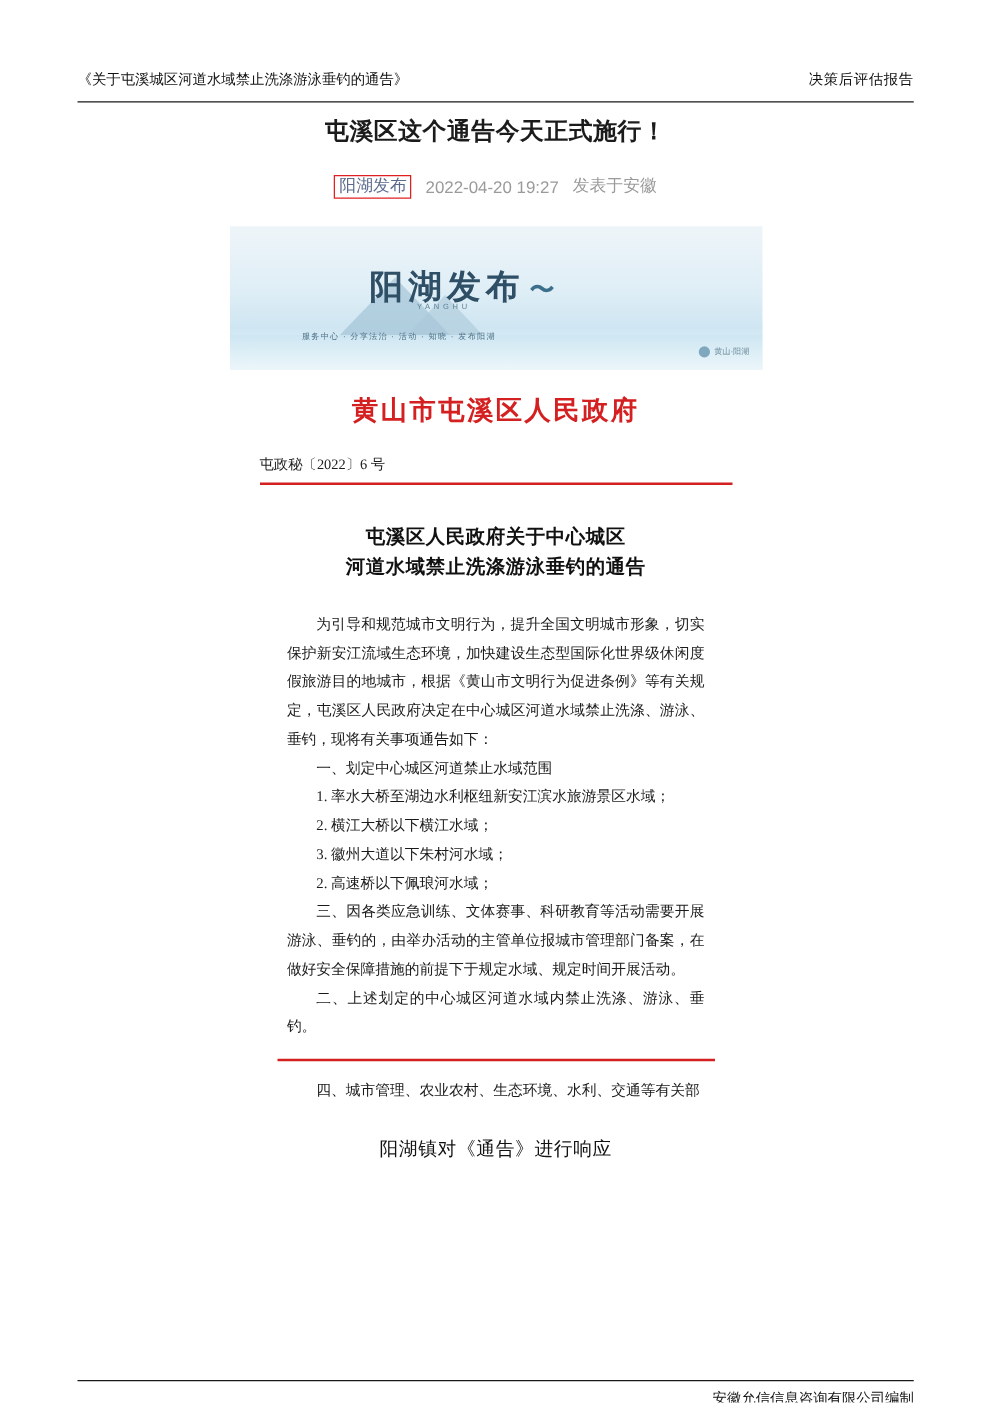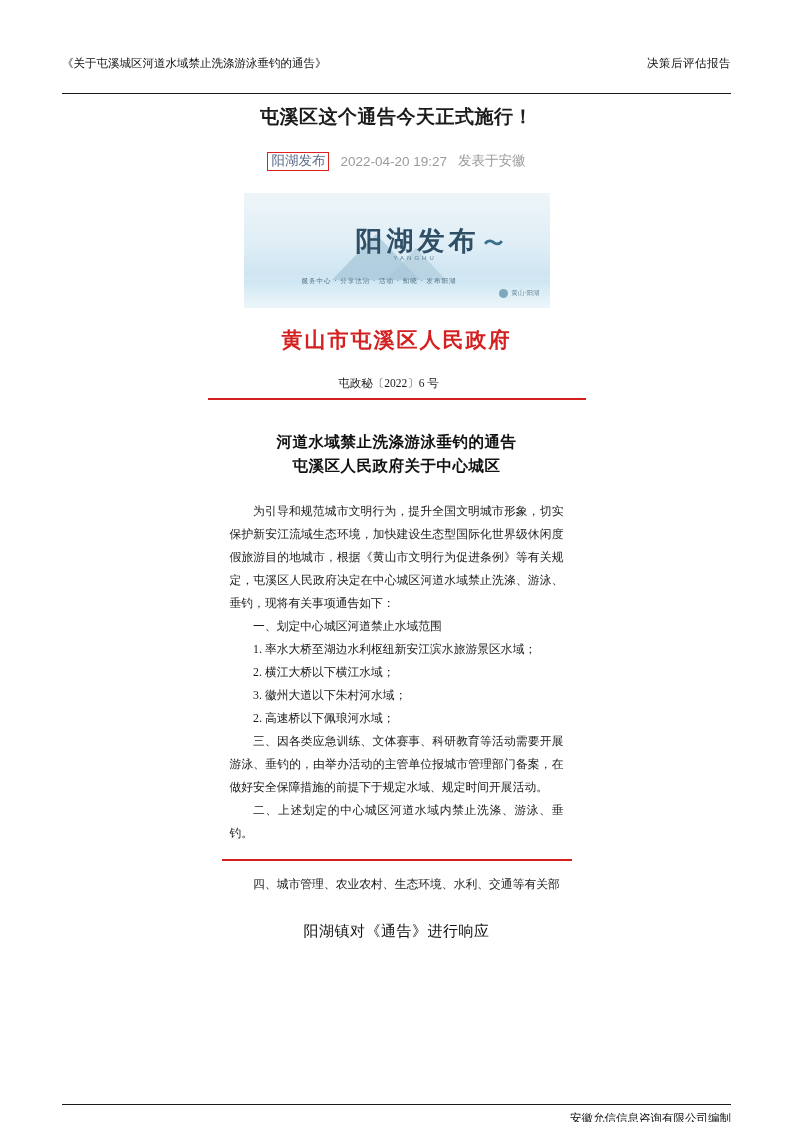--- a/index.html
+++ b/index.html
@@ -26,21 +26,21 @@
 
   
   .header {
     position: relative;
     margin-top: 56px;
     display: flex;
     justify-content: space-between;
     align-items: flex-start;
     font-size: 11.5px;
     color: #111;
-    padding-bottom: 22px;
+    padding-bottom: 10px;
     border-bottom: 1.2px solid #1a1a1a;
     font-family: Liberation Serif, serif;
   }
   .header-left { letter-spacing: 0px; }
   .header-right { letter-spacing: 0.5px; }
 
   
   .article {
     margin-top: 10px;
     text-align: center;
@@ -68,21 +68,21 @@
     border: 1.6px solid #e02020;
     font-size: 13.5px;
     line-height: 1.1;
   }
   .meta-date { color: #9a9a9a; }
   .meta-loc { color: #9a9a9a; }
 
   
   .banner {
     margin: 22px auto 0;
-    width: 306px;
+    width: 426px;
     height: 115px;
     background: linear-gradient(180deg,#eef5f9 0%, #dfeef6 45%, #cfe6f2 70%, #e6f2f8 100%);
     position: relative;
     overflow: hidden;
   }
   .banner .mountain {
     position: absolute;
     left: 86px;
     bottom: 26px;
     width: 0; height: 0;
@@ -167,21 +167,21 @@
   .doc-org {
     margin-top: 18px;
     font-size: 21px;
     font-weight: bold;
     color: #d42020;
     letter-spacing: 2px;
     font-family: "Liberation Serif", serif;
   }
   .doc-number {
     margin-top: 22px;
-    text-align: center;
+    text-align: left;
     padding-right: 16px;
     font-size: 11.5px;
     color: #1a1a1a;
   }
   .doc-rule {
     margin-top: 7px;
     height: 2.2px;
     background: #d42020;
   }
   .doc-title {
@@ -283,22 +283,22 @@
         <span>黄山·阳湖</span>
       </div>
     </div>
 
     <div class="doc">
       <div class="doc-org">黄山市屯溪区人民政府</div>
       <div class="doc-number">屯政秘〔2022〕6 号</div>
       <div class="doc-rule"></div>
 
       <div class="doc-title">
+        <div>屯溪区人民政府关于中心城区</div>
         <div>河道水域禁止洗涤游泳垂钓的通告</div>
-        <div>屯溪区人民政府关于中心城区</div>
       </div>
 
       <div class="doc-body">
         <p>为引导和规范城市文明行为，提升全国文明城市形象，切实保护新安江流域生态环境，加快建设生态型国际化世界级休闲度假旅游目的地城市，根据《黄山市文明行为促进条例》等有关规定，屯溪区人民政府决定在中心城区河道水域禁止洗涤、游泳、垂钓，现将有关事项通告如下：</p>
         <p class="item">一、划定中心城区河道禁止水域范围</p>
         <p class="item">1. 率水大桥至湖边水利枢纽新安江滨水旅游景区水域；</p>
         <p class="item">2. 横江大桥以下横江水域；</p>
         <p class="item">3. 徽州大道以下朱村河水域；</p>
         <p class="item">2. 高速桥以下佩琅河水域；</p>
         <p class="item">三、因各类应急训练、文体赛事、科研教育等活动需要开展游泳、垂钓的，由举办活动的主管单位报城市管理部门备案，在做好安全保障措施的前提下于规定水域、规定时间开展活动。</p>

